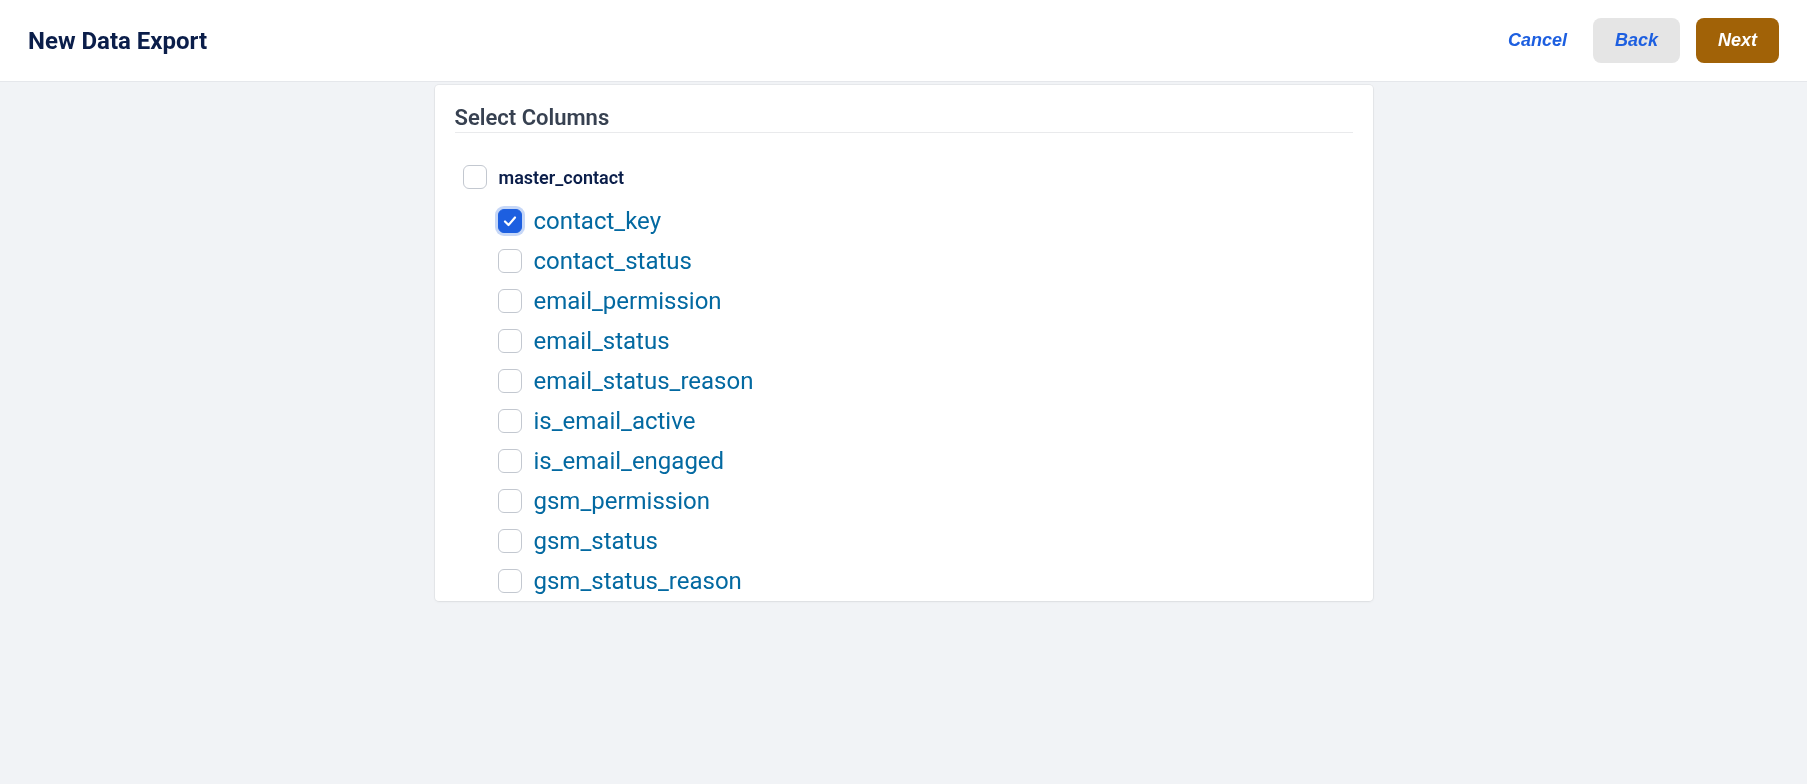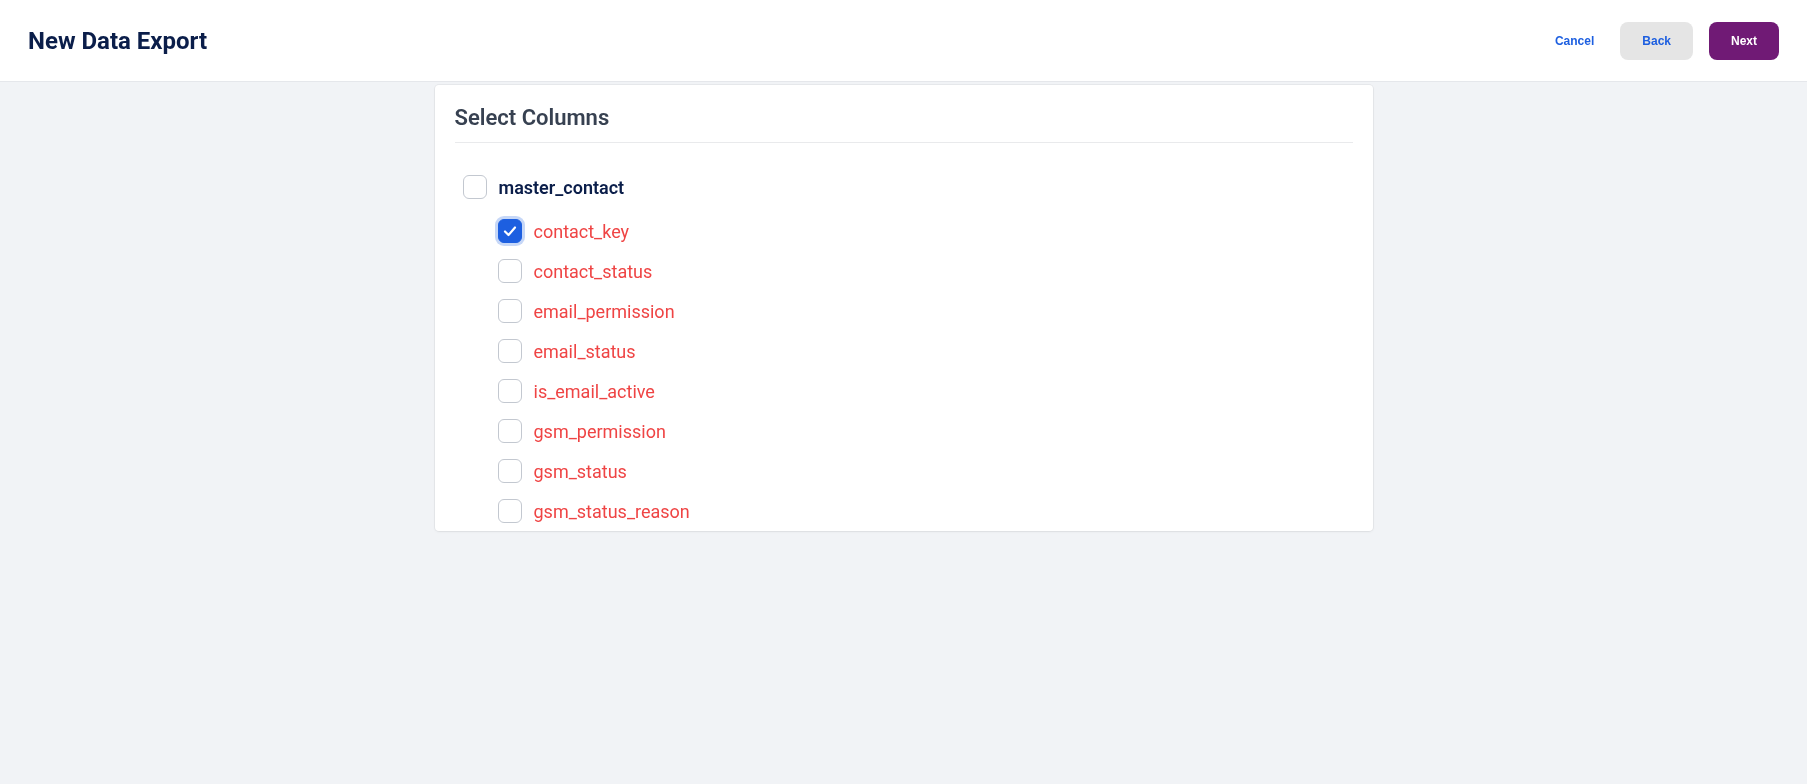--- a/index.html
+++ b/index.html
@@ -27,58 +27,59 @@
       font-size: 24px;
       font-weight: 700;
       color: #0b1e4a;
     }
     .header-actions {
       display: flex;
       align-items: center;
       gap: 16px;
     }
     .btn {
-      font-size: 12px;
+      font-size: 18px;
       font-weight: 600;
       padding: 12px 22px;
       border-radius: 8px;
       border: none;
       cursor: pointer;
+      font-style: italic;
     }
     .btn-cancel {
       background: transparent;
       color: #1d5fe0;
       padding: 12px 10px;
     }
     .btn-back {
       background: #e5e5e5;
       color: #1d5fe0;
     }
     .btn-next {
-      background: #701a75;
+      background: #a16207;
       color: #ffffff;
     }
     .content-area {
       padding-top: 3px;
       display: flex;
       justify-content: center;
     }
     .card {
       width: 938px;
       background: #ffffff;
       border-radius: 4px;
       box-shadow: 0 0 0 1px rgba(0,0,0,0.04), 0 1px 3px rgba(0,0,0,0.05);
       padding: 20px 20px 0 20px;
       margin-top: 0;
     }
     .card-title {
       font-size: 22px;
       font-weight: 600;
       color: #374151;
-      padding-bottom: 12px;
+      padding-bottom: 2px;
       border-bottom: 1px solid #e9eaec;
     }
     .tree {
       padding-top: 24px;
       padding-left: 8px;
     }
     .tree-row {
       display: flex;
       align-items: center;
       gap: 12px;
@@ -112,23 +113,23 @@
     }
     .checkbox.checked svg {
       display: block;
     }
     .parent-label {
       font-size: 18px;
       font-weight: 600;
       color: #0b1e4a;
     }
     .child-label {
-      font-size: 18px;
+      font-size: 24px;
       font-weight: 400;
-      color: #ef4444;
+      color: #0369a1;
     }
   </style>
 </head>
 <body>
 
 <div class="header">
   <div class="page-title">New Data Export</div>
   <div class="header-actions">
     <button class="btn btn-cancel">Cancel</button>
     <button class="btn btn-back">Back</button>
@@ -159,21 +160,29 @@
         <div class="tree-row child">
           <div class="checkbox"></div>
           <span class="child-label">email_permission</span>
         </div>
         <div class="tree-row child">
           <div class="checkbox"></div>
           <span class="child-label">email_status</span>
         </div>
         <div class="tree-row child">
           <div class="checkbox"></div>
+          <span class="child-label">email_status_reason</span>
+        </div>
+        <div class="tree-row child">
+          <div class="checkbox"></div>
           <span class="child-label">is_email_active</span>
+        </div>
+        <div class="tree-row child">
+          <div class="checkbox"></div>
+          <span class="child-label">is_email_engaged</span>
         </div>
         <div class="tree-row child">
           <div class="checkbox"></div>
           <span class="child-label">gsm_permission</span>
         </div>
         <div class="tree-row child">
           <div class="checkbox"></div>
           <span class="child-label">gsm_status</span>
         </div>
         <div class="tree-row child">

